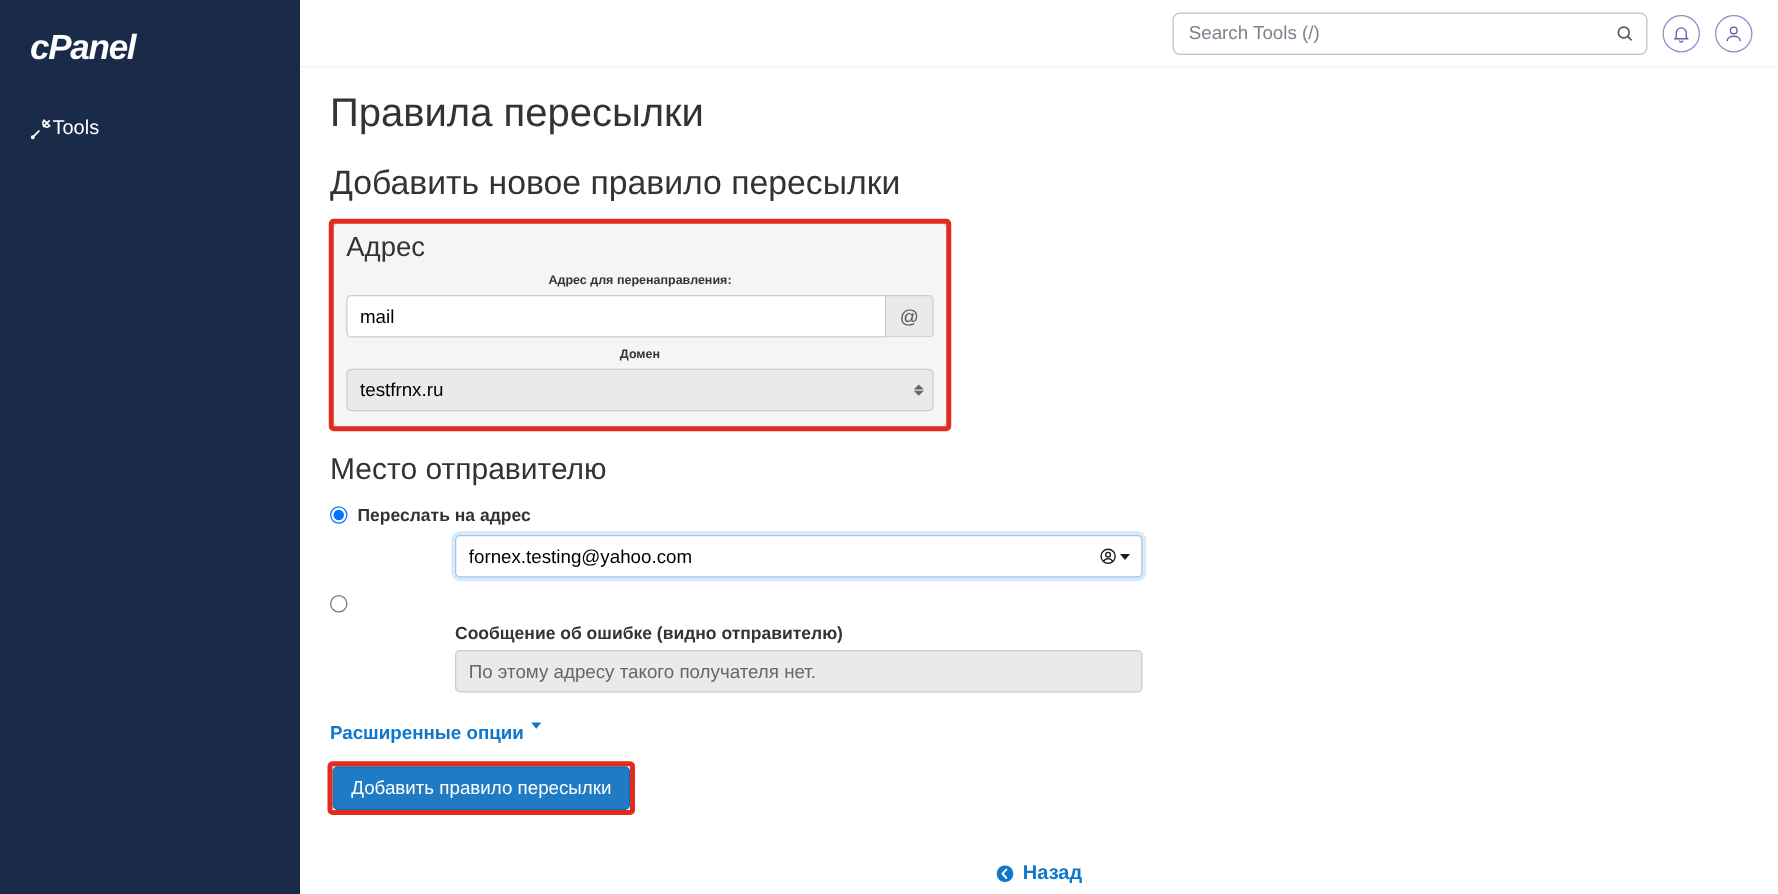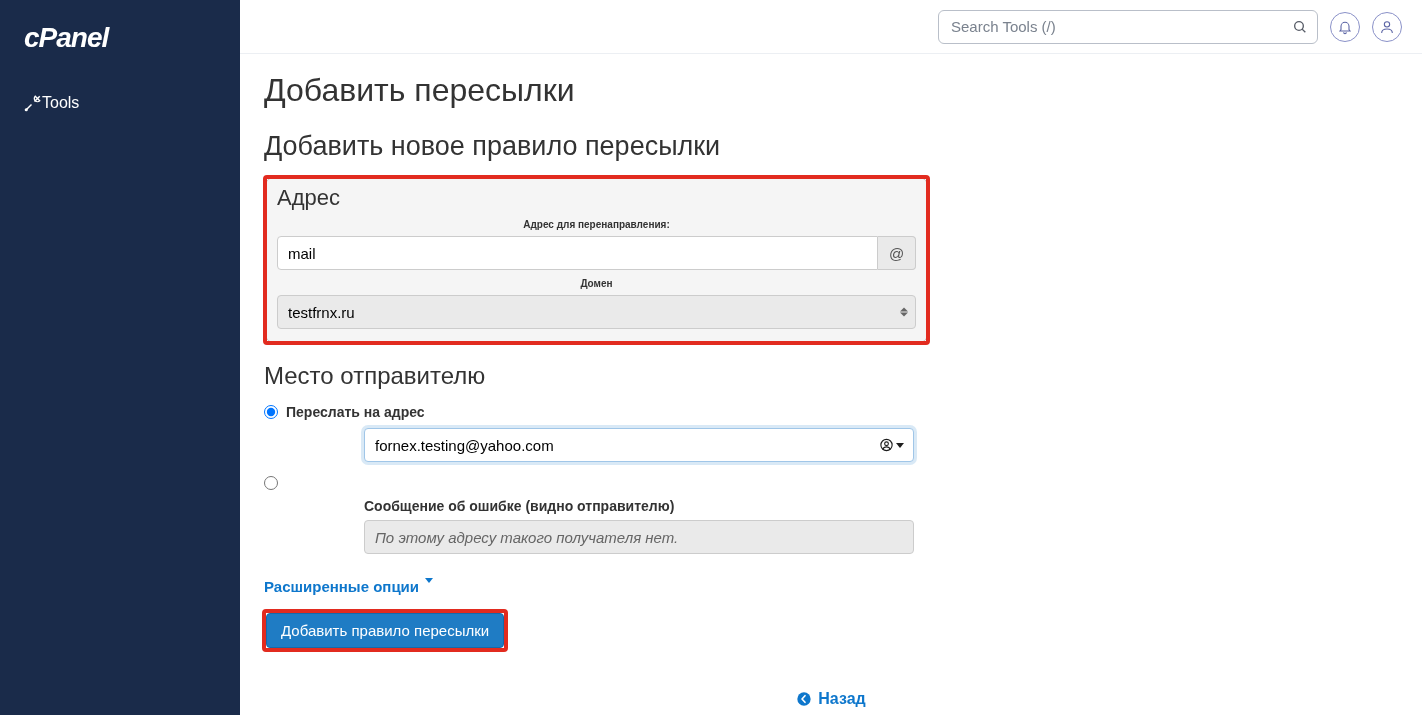--- a/index.html
+++ b/index.html
@@ -134,21 +134,21 @@
       color: #333;
       margin-bottom: 6px;
       padding: 8px 12px 0 12px;
     }
     .box {
       background: #f5f5f5;
       border: 1px solid #ccc;
       border-radius: 12px;
       padding: 0 12px 14px 12px;
       margin-bottom: 18px;
-      width: 665px;
+      width: 496px;
     }
     .highlighted-red {
       position: relative;
     }
     .highlighted-red::before {
       content: "";
       position: absolute;
       inset: -2px;
       border: 4px solid #e22b1f;
       border-radius: 4px;
@@ -282,21 +282,20 @@
       width: 550px;
       height: 34px;
       border: 1px solid #ccc;
       border-radius: 4px;
       padding: 16px 10px;
       font-size: 15px;
       background: #eaeaea;
       color: #666;
       display: flex;
       align-items: center;
-      font-style: italic;
     }
     .advanced-link {
       color: #0e77cc;
       font-size: 15px;
       font-weight: 700;
       display: inline-flex;
       align-items: flex-start;
       gap: 6px;
       margin: 10px 0 16px 0;
       cursor: pointer;
@@ -402,21 +401,21 @@
       </div>
       <div class="circle-btn">
         <svg viewBox="0 0 24 24" width="16" height="16" fill="none" stroke="currentColor" stroke-width="1.6">
           <circle cx="12" cy="8" r="4"></circle>
           <path d="M4 21 c0-4 4-6 8-6 s8 2 8 6"></path>
         </svg>
       </div>
     </div>
 
     <div class="content">
-      <h1 class="page-title">Добавить пересылки</h1>
+      <h1 class="page-title">Правила пересылки</h1>
       <h2 class="section-title">Добавить новое правило пересылки</h2>
 
       <div class="box highlighted-red">
         <h3 class="subsection" style="padding-left:0;">Адрес</h3>
         <label class="form-label">Адрес для перенаправления:</label>
         <div class="input-group">
           <input class="text-input" type="text" value="mail" style="">
           <span class="input-addon">@</span>
         </div>
         <label class="form-label">Домен</label>

